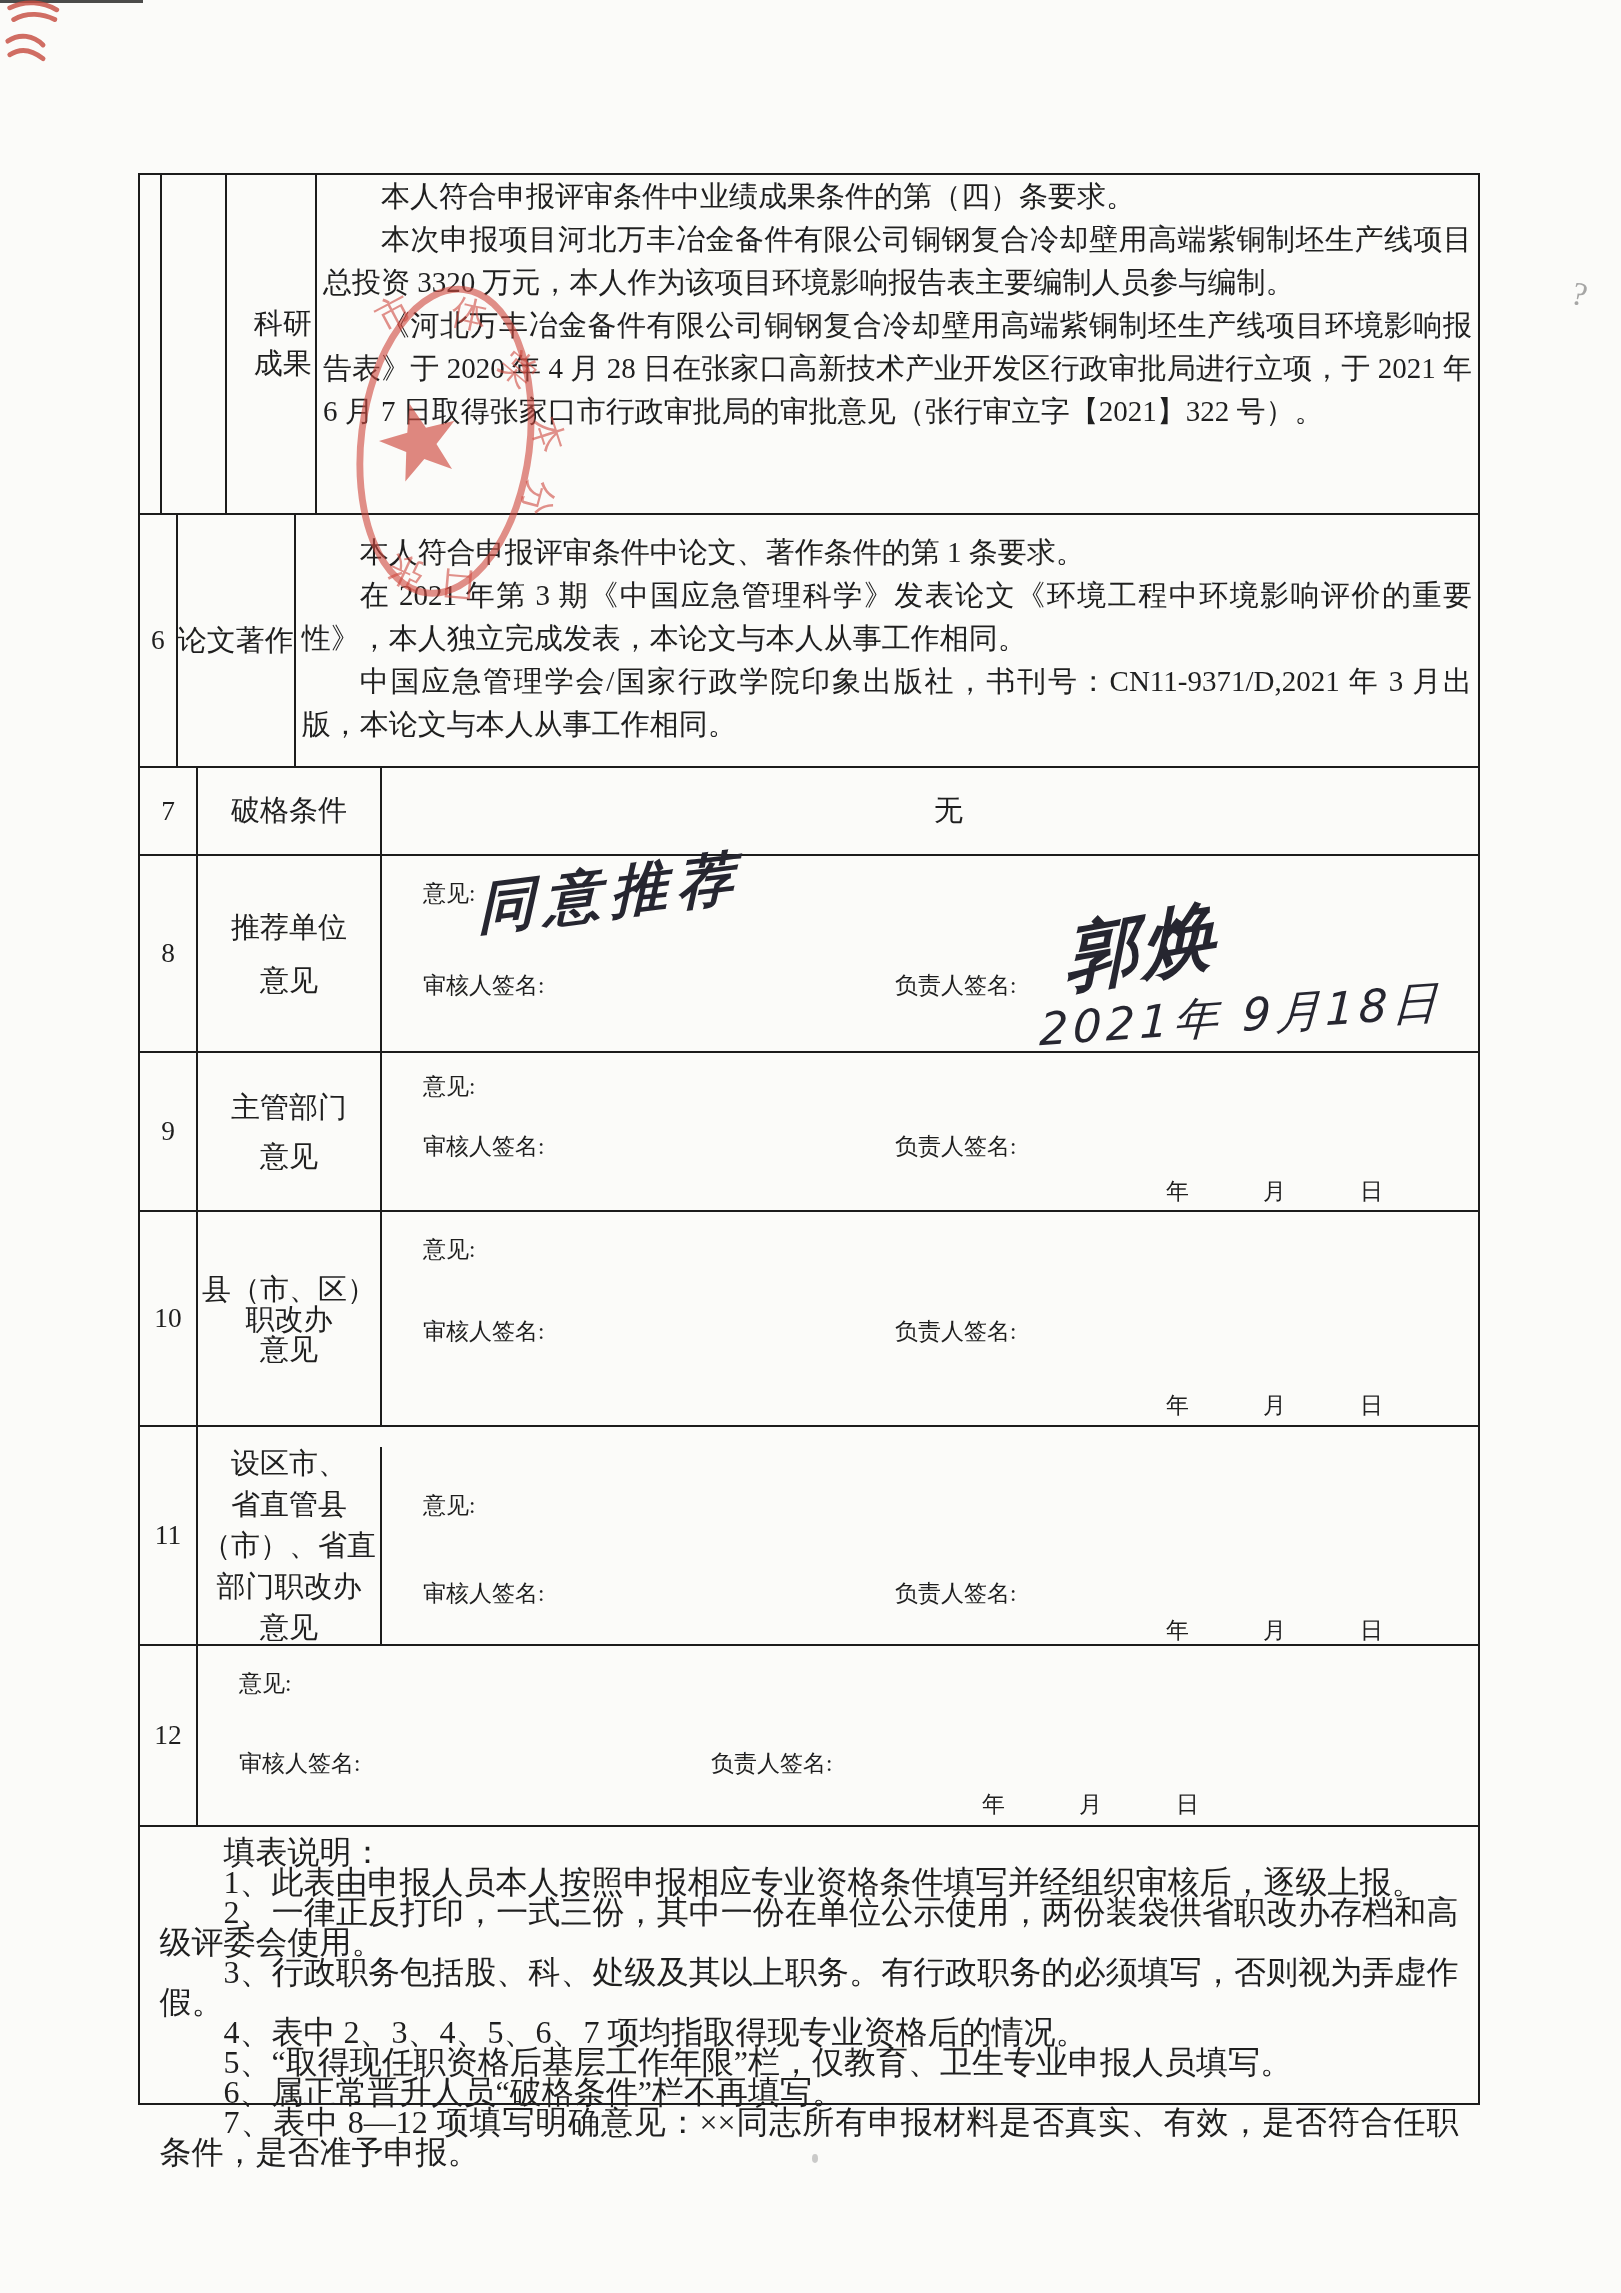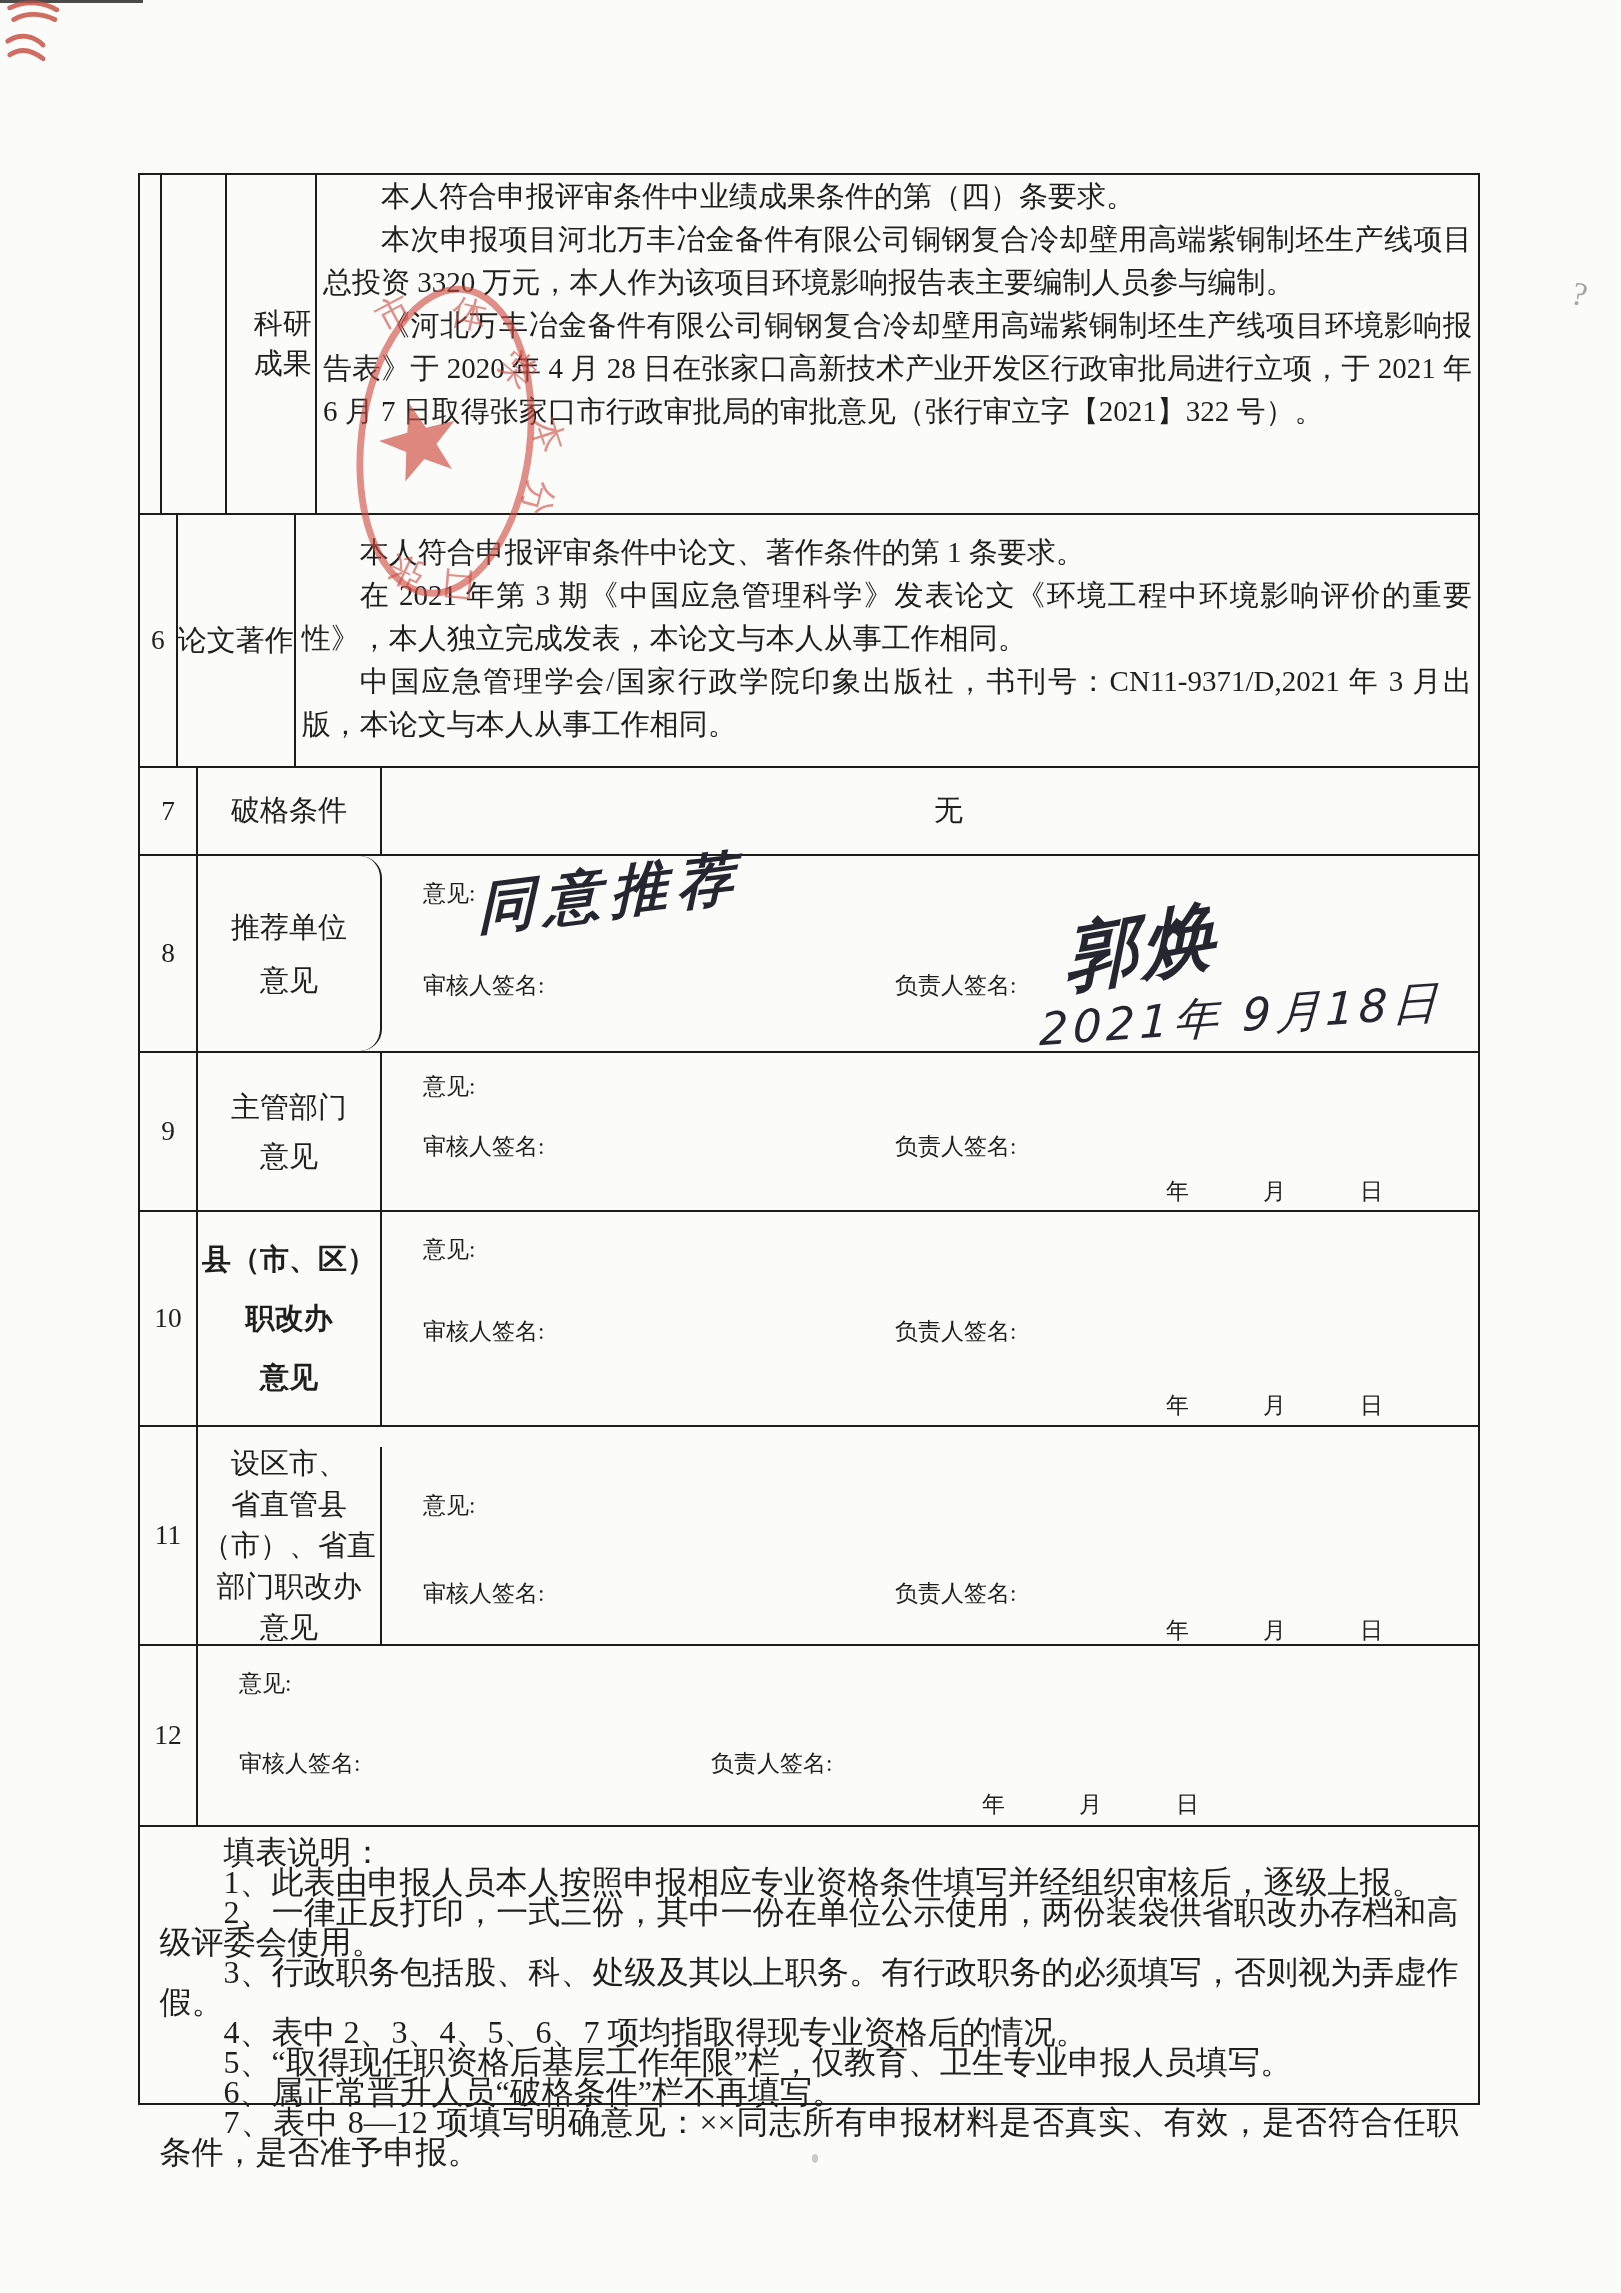--- a/index.html
+++ b/index.html
@@ -19,23 +19,23 @@
   .rnotes{height:276px;}
   .cell{box-sizing:border-box;border-right:2px solid #1c1c1c;display:flex;align-items:center;justify-content:center;}
   .num{width:58px;font-size:27.4px;}
   .label{width:184px;font-size:29px;text-align:center;white-space:pre-line;}
   .r5 .label{width:181px;}
   .sub{width:203px;font-size:29px;justify-content:flex-start;padding-left:27px;}
   .content{flex:1 1 auto;border-right:none;display:block;position:relative;}
   .content p{margin:0;padding:0 5.9px;font-size:29px;line-height:43px;text-align:justify;text-indent:2em;}
   .r6 .content{padding-top:15.7px;}
   .r7 .content{display:flex;align-items:center;padding-left:37px;font-size:29px;}
-  .r8 .label,.r12 .label{line-height:53px;border-radius:22px;}
+  .r8 .label,.r12 .label{line-height:53px;}
   .r9 .label{line-height:49px;}
-  .r10 .label{line-height:59px;font-weight:bold;}
+  .r10 .label{line-height:30px;}
   .r11 .label{line-height:41px;margin-top:20px;}
   .fld{position:absolute;font-size:23px;white-space:nowrap;}
   .op{left:41px;top:var(--op);}
   .rv{left:41px;top:var(--sg);}
   .hd{left:513px;top:var(--sg);}
   .ymd{left:784px;top:var(--dt);display:flex;gap:74px;}
   .notes{display:block;padding:9.8px 13.7px 0 13.7px;}
   .notes .nline{font-size:32px;line-height:30px;text-align:justify;margin:0;}
   .hw{position:absolute;color:#262630;font-style:italic;font-family:"DejaVu Sans",cursive;}
   .hw-op{left:477px;top:855px;font-size:57px;letter-spacing:9.8px;font-weight:600;transform:rotate(-7deg) skewX(-6deg);}

